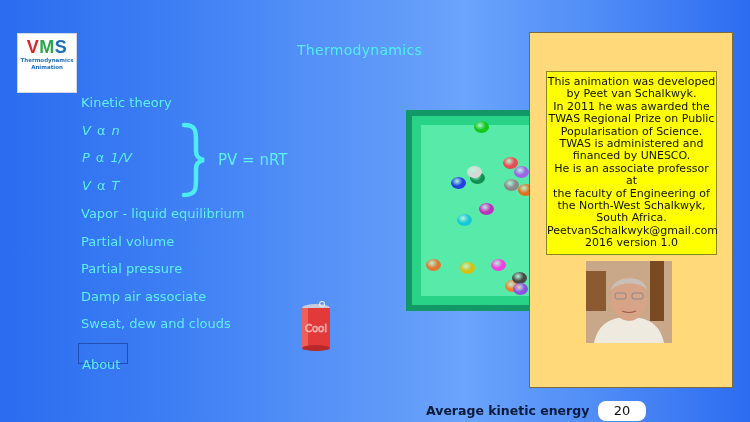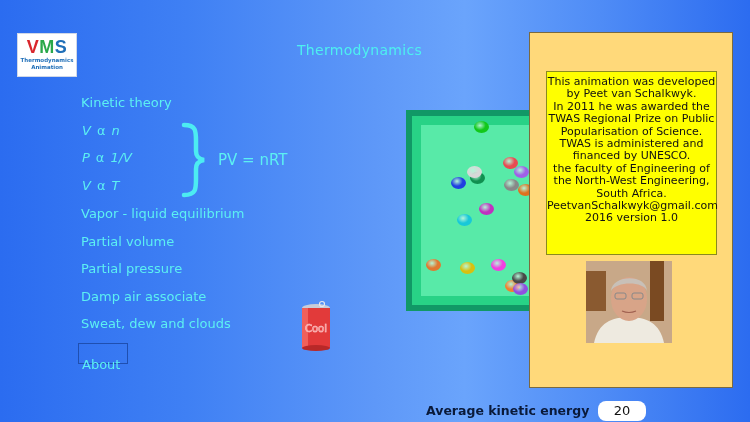--- a/index.html
+++ b/index.html
@@ -3,21 +3,21 @@
 <meta charset="utf-8">
 <style>
   * { box-sizing: border-box; margin: 0; padding: 0; }
   html, body { width: 750px; height: 422px; overflow: hidden; }
   body {
     position: relative;
     font-family: "DejaVu Sans", sans-serif;
     background: linear-gradient(90deg, #2b6cf0 0%, #3f80f4 25%, #5e98f8 50%, #6aa4fc 62%, #4f8cf6 80%, #2c6cf0 100%);
   }
   .logo {
-    position: absolute; left: 17px; top: 33px; width: 60px; height: 44px;
+    position: absolute; left: 17px; top: 33px; width: 60px; height: 60px;
     background: #ffffff; text-align: center; border: 1px solid #d0d8e8;
   }
   .logo .vms { font-family: "Liberation Sans", sans-serif; font-weight: bold; font-size: 18px; letter-spacing: 0.5px; line-height: 20px; margin-top: 3px; }
   .logo .vms .v { color: #d9262c; }
   .logo .vms .m { color: #2aa84a; }
   .logo .vms .s { color: #1f6fb8; }
   .logo .sub { font-size: 5.5px; color: #1f6fb8; line-height: 7px; font-weight: bold; }
 
   .title {
     position: absolute; left: 297px; top: 42px; font-size: 14px; color: #4df0f0; letter-spacing: 0.3px;
@@ -149,22 +149,23 @@
 
 <div class="about-panel">
   <div class="about-text">
     <div>This animation was developed</div>
     <div>by Peet van Schalkwyk.</div>
     <div>In 2011 he was awarded the</div>
     <div>TWAS Regional Prize on Public</div>
     <div>Popularisation of Science.</div>
     <div>TWAS is administered and</div>
     <div>financed by UNESCO.</div>
+    <div>He is an associate professor at</div>
     <div>the faculty of Engineering of</div>
-    <div>the North-West Engineering,</div>
+    <div>the North-West Schalkwyk,</div>
     <div>South Africa.</div>
     <div>PeetvanSchalkwyk@gmail.com</div>
     <div>2016 version 1.0</div>
   </div>
   <svg class="photo" viewBox="0 0 86 82">
     <rect width="86" height="82" fill="#c8a888"></rect>
     <rect x="0" y="10" width="20" height="40" fill="#8a5a30"></rect>
     <rect x="64" y="0" width="14" height="60" fill="#7a4a22"></rect>
     <path d="M8 82 C 12 62, 26 56, 43 56 C 60 56, 74 62, 78 82 Z" fill="#eeeae0"></path>
     <ellipse cx="43" cy="38" rx="18" ry="22" fill="#d8a488"></ellipse>

